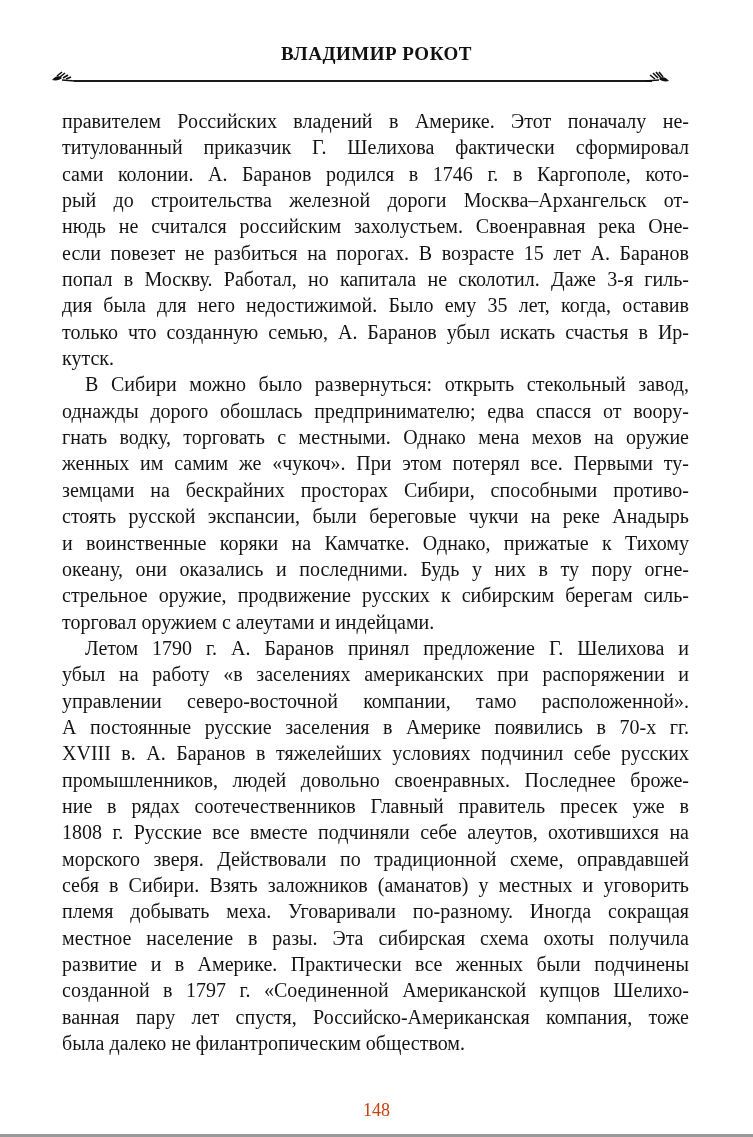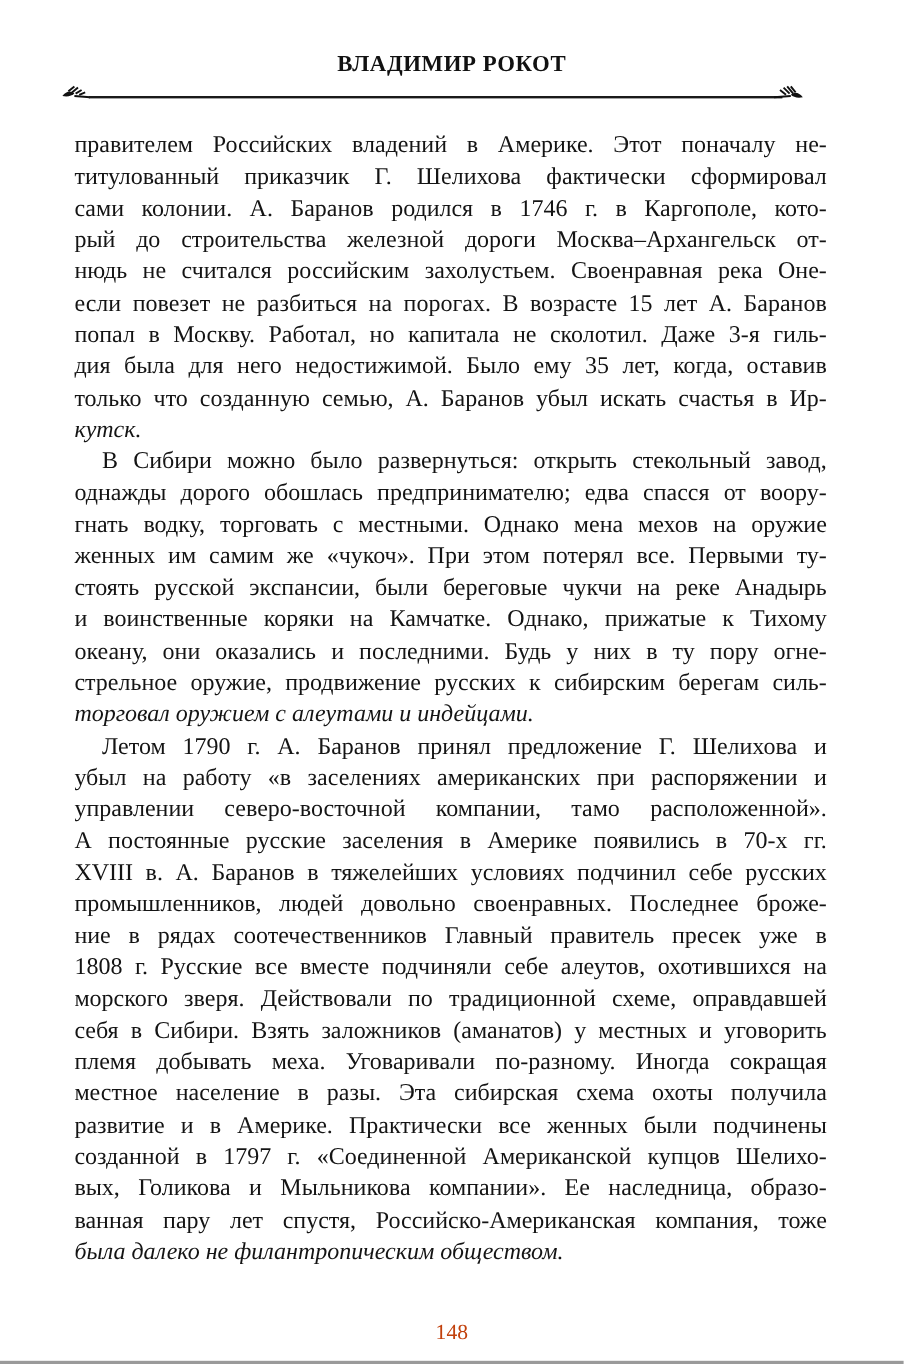--- a/index.html
+++ b/index.html
@@ -17,21 +17,21 @@
   }
   .ornament { position: absolute; top: 69px; width: 26px; height: 16px; }
   .ornament.left { left: 50px; }
   .ornament.right { left: 645px; }
   .body-text {
     position: absolute; left: 62px; top: 108px; width: 627px;
     font-family: "Liberation Serif", serif; font-size: 20px; line-height: 26.35px;
     text-align: justify; hyphens: manual;
   }
   .line { display: block; text-align: justify; text-align-last: justify; white-space: nowrap; overflow: visible; }
-  .line.last { text-align-last: left; font-style: italic; }
+  .line.last { text-align-last: left; }
   .line.indent { padding-left: 23px; }
   .page-number {
     position: absolute; left: 0; width: 753px; top: 1100px; text-align: center;
     font-family: "Liberation Serif", serif; font-size: 18px; color: #c2410c;
   }
   .bottom-edge {
     position: absolute; left: 0; width: 753px; top: 1134px; height: 3px; background: #9a9a9a;
   }
 </style>
 </head>
@@ -62,20 +62,21 @@
       <span class="line">попал в Москву. Работал, но капитала не сколотил. Даже 3-я гиль-</span>
       <span class="line">дия была для него недостижимой. Было ему 35 лет, когда, оставив</span>
       <span class="line">только что созданную семью, А. Баранов убыл искать счастья в Ир-</span>
       <span class="line last">кутск.</span>
     </div>
     <div>
       <span class="line indent">В Сибири можно было развернуться: открыть стекольный завод,</span>
       <span class="line">однажды дорого обошлась предпринимателю; едва спасся от воору-</span>
       <span class="line">гнать водку, торговать с местными. Однако мена мехов на оружие</span>
       <span class="line">женных им самим же «чукоч». При этом потерял все. Первыми ту-</span>
+      <span class="line">земцами на бескрайних просторах Сибири, способными противо-</span>
       <span class="line">стоять русской экспансии, были береговые чукчи на реке Анадырь</span>
       <span class="line">и воинственные коряки на Камчатке. Однако, прижатые к Тихому</span>
       <span class="line">океану, они оказались и последними. Будь у них в ту пору огне-</span>
       <span class="line">стрельное оружие, продвижение русских к сибирским берегам силь-</span>
       <span class="line last">торговал оружием с алеутами и индейцами.</span>
     </div>
     <div>
       <span class="line indent">Летом 1790 г. А. Баранов принял предложение Г. Шелихова и</span>
       <span class="line">убыл на работу «в заселениях американских при распоряжении и</span>
       <span class="line">управлении северо-восточной компании, тамо расположенной».</span>
@@ -83,20 +84,19 @@
       <span class="line">XVIII в. А. Баранов в тяжелейших условиях подчинил себе русских</span>
       <span class="line">промышленников, людей довольно своенравных. Последнее броже-</span>
       <span class="line">ние в рядах соотечественников Главный правитель пресек уже в</span>
       <span class="line">1808 г. Русские все вместе подчиняли себе алеутов, охотившихся на</span>
       <span class="line">морского зверя. Действовали по традиционной схеме, оправдавшей</span>
       <span class="line">себя в Сибири. Взять заложников (аманатов) у местных и уговорить</span>
       <span class="line">племя добывать меха. Уговаривали по-разному. Иногда сокращая</span>
       <span class="line">местное население в разы. Эта сибирская схема охоты получила</span>
       <span class="line">развитие и в Америке. Практически все женных были подчинены</span>
       <span class="line">созданной в 1797 г. «Соединенной Американской купцов Шелихо-</span>
-      <span class="line">вых, Голикова и Мыльникова компании». Ее наследница, образо-</span>
       <span class="line">ванная пару лет спустя, Российско-Американская компания, тоже</span>
       <span class="line last">была далеко не филантропическим обществом.</span>
     </div>
   </div>
 
 <div class="page-number">148</div>
 <div class="bottom-edge"></div>
 
 </body></html>

